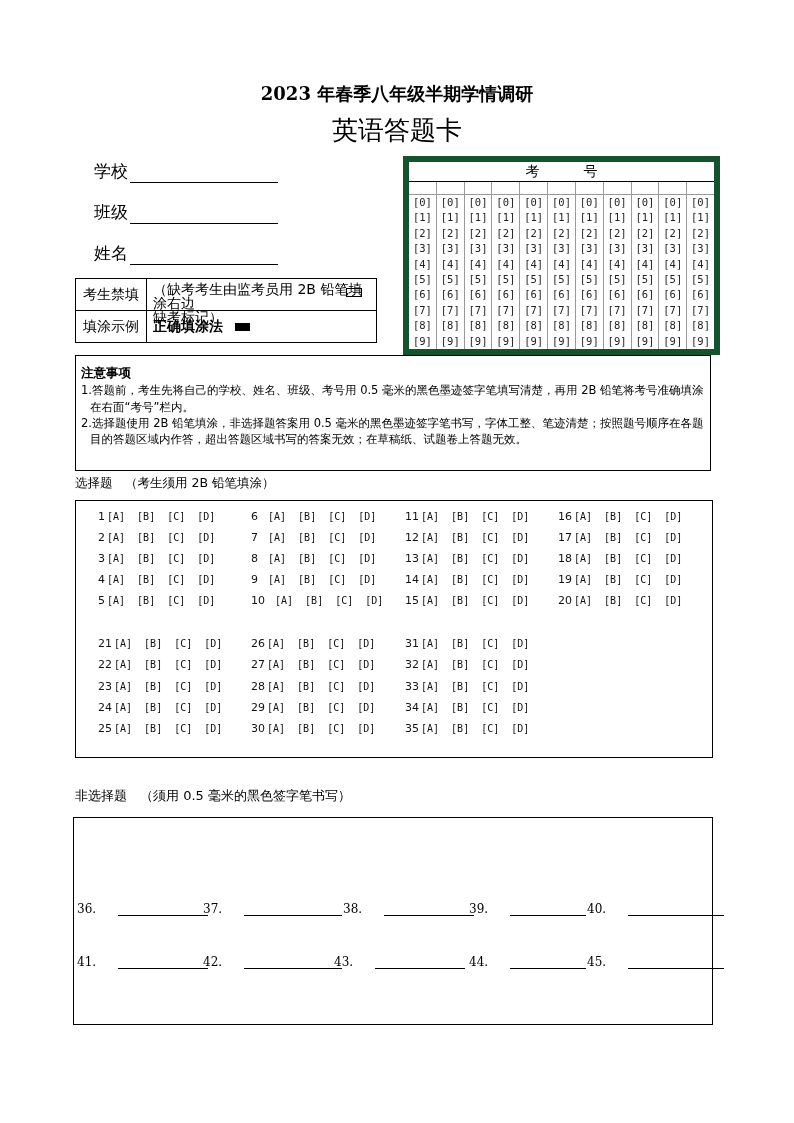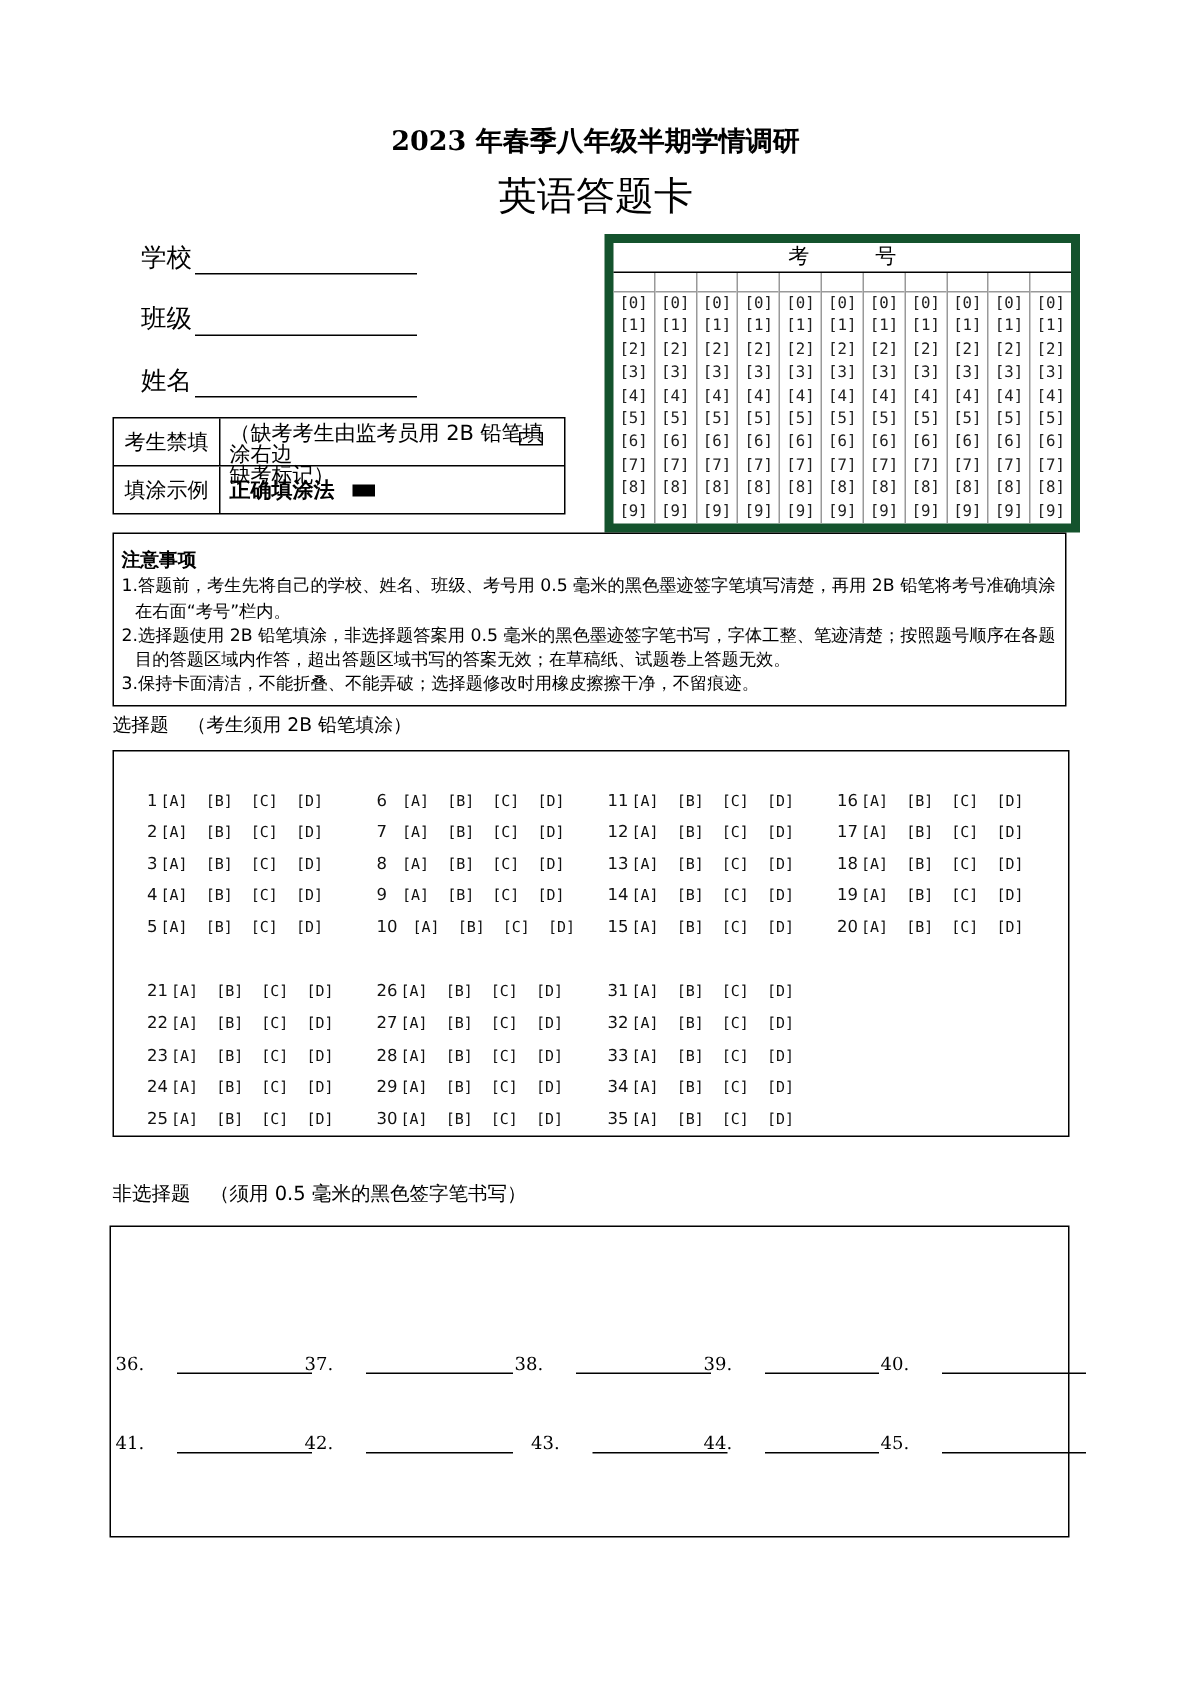--- a/index.html
+++ b/index.html
@@ -27,21 +27,21 @@
   .exam-col:last-child{border-right:none;}
   .exam-blank{height:12px;border-bottom:1px solid #999;}
   .exam-digit{font-family:"DejaVu Sans Mono",monospace;font-size:10.5px;height:15.4px;line-height:15.4px;text-align:center;color:#222;}
   
   .notice{left:75px;top:355px;width:624px;height:114px;border:1px solid #000;padding:0 5px;font-size:11.5px;line-height:16.3px;}
   .notice-title{font-weight:bold;font-size:12.5px;margin-top:9px;margin-bottom:1px;}
   .notice-item{padding-left:9px;text-indent:-9px;}
   .section-label{left:75px;font-size:12.5px;}
   
   .choice{left:75px;top:500px;width:636px;height:256px;border:1px solid #000;}
-  .q{position:absolute;font-family:"DejaVu Sans Mono",monospace;font-size:10px;white-space:pre;color:#111;margin-top:17px;}
+  .q{position:absolute;font-family:"DejaVu Sans Mono",monospace;font-size:10px;white-space:pre;color:#111;}
   .qnum{font-family:"DejaVu Sans",sans-serif;font-size:11px;}
   
   .free{left:73px;top:817px;width:638px;height:206px;border:1px solid #000;}
   .free-title{position:absolute;left:3px;top:34px;font-size:13px;}
   .blank{position:absolute;font-family:"DejaVu Serif",serif;font-size:12px;display:flex;align-items:flex-end;gap:20px;}
   .blank-line{display:inline-block;border-bottom:1px solid #000;height:12px;margin-left:2px;}
 </style>
 </head>
 <body>
 
@@ -227,21 +227,20 @@
         <div class="exam-digit">[8]</div>
         <div class="exam-digit">[9]</div>
       </div>
     </div>
 </div>
 
 <div class="abs notice">
   <div class="notice-title">注意事项</div>
   <div class="notice-item">1.答题前，考生先将自己的学校、姓名、班级、考号用 0.5 毫米的黑色墨迹签字笔填写清楚，再用 2B 铅笔将考号准确填涂在右面“考号”栏内。</div>
   <div class="notice-item">2.选择题使用 2B 铅笔填涂，非选择题答案用 0.5 毫米的黑色墨迹签字笔书写，字体工整、笔迹清楚；按照题号顺序在各题目的答题区域内作答，超出答题区域书写的答案无效；在草稿纸、试题卷上答题无效。</div>
-  <div class="notice-item">3.保持卡面清洁，不能折叠、不能弄破；选择题修改时用橡皮擦擦干净，不留痕迹。</div>
 </div>
 
 <div class="abs section-label" style="top:475px">选择题　（考生须用 2B 铅笔填涂）</div>
 
 <div class="abs choice" id="choice">
     <div class="q" style="left: 22px; top: 9px;"><span class="qnum">1</span><span style="margin-left: 2px;">[A]  [B]  [C]  [D]</span></div>
     <div class="q" style="left: 22px; top: 30px;"><span class="qnum">2</span><span style="margin-left: 2px;">[A]  [B]  [C]  [D]</span></div>
     <div class="q" style="left: 22px; top: 51px;"><span class="qnum">3</span><span style="margin-left: 2px;">[A]  [B]  [C]  [D]</span></div>
     <div class="q" style="left: 22px; top: 72px;"><span class="qnum">4</span><span style="margin-left: 2px;">[A]  [B]  [C]  [D]</span></div>
     <div class="q" style="left: 22px; top: 93px;"><span class="qnum">5</span><span style="margin-left: 2px;">[A]  [B]  [C]  [D]</span></div>
@@ -301,21 +300,21 @@
       <span class="blank-line" style="width: 96px;"></span>
     </div>
     <div class="blank" style="left: 3px; top: 137px;">
       <span>41.</span>
       <span class="blank-line" style="width: 90px;"></span>
     </div>
     <div class="blank" style="left: 129px; top: 137px;">
       <span>42.</span>
       <span class="blank-line" style="width: 98px;"></span>
     </div>
-    <div class="blank" style="left: 280px; top: 137px;">
+    <div class="blank" style="left: 260px; top: 137px;">
       <span>43.</span>
       <span class="blank-line" style="width: 90px;"></span>
     </div>
     <div class="blank" style="left: 395px; top: 137px;">
       <span>44.</span>
       <span class="blank-line" style="width: 76px;"></span>
     </div>
     <div class="blank" style="left: 513px; top: 137px;">
       <span>45.</span>
       <span class="blank-line" style="width: 96px;"></span>

